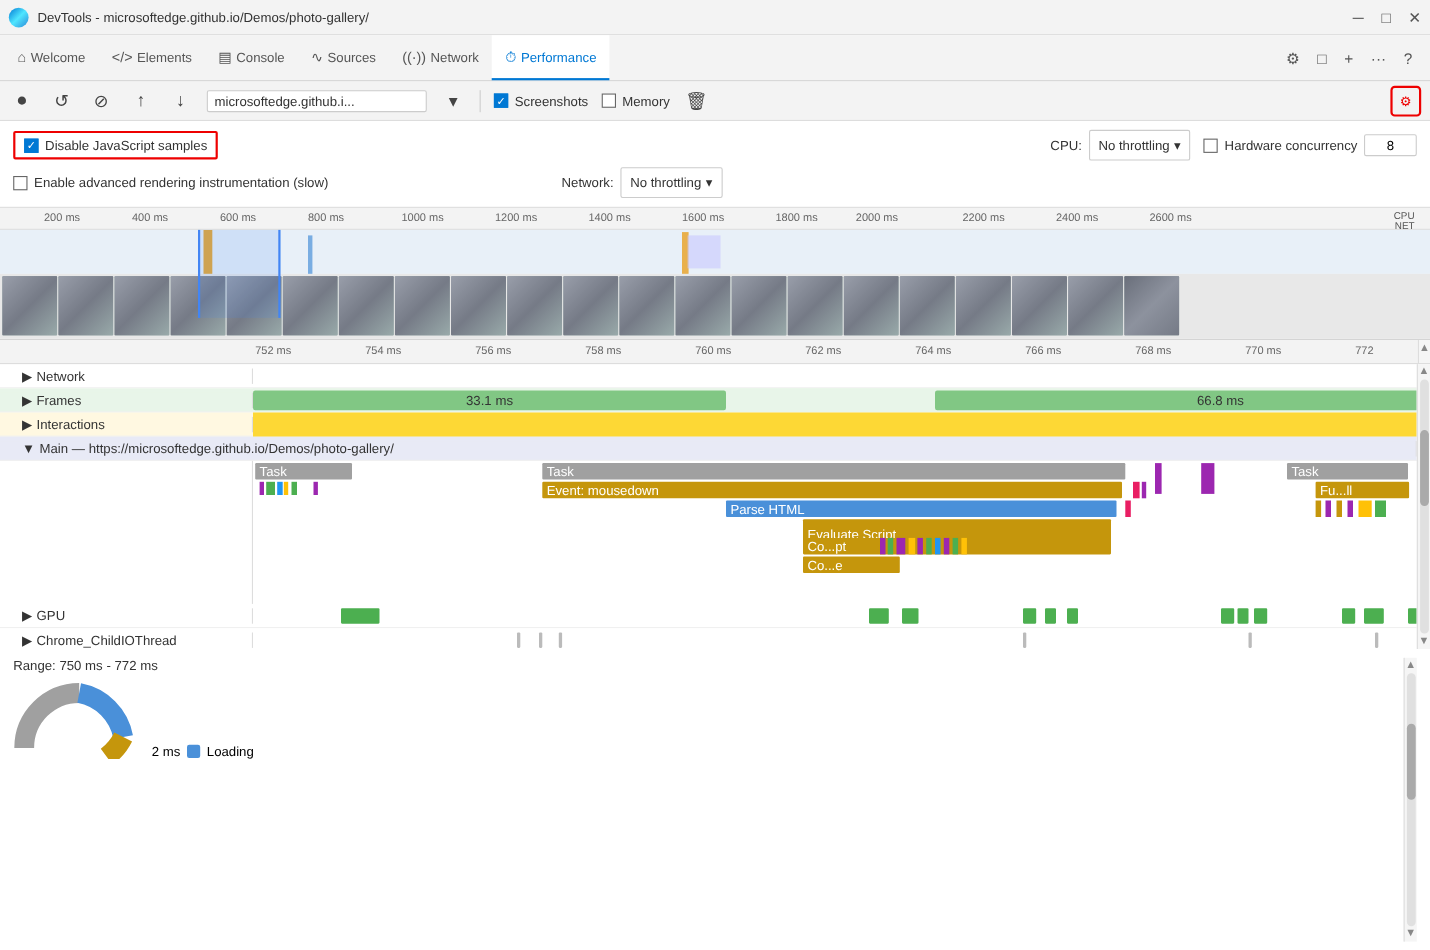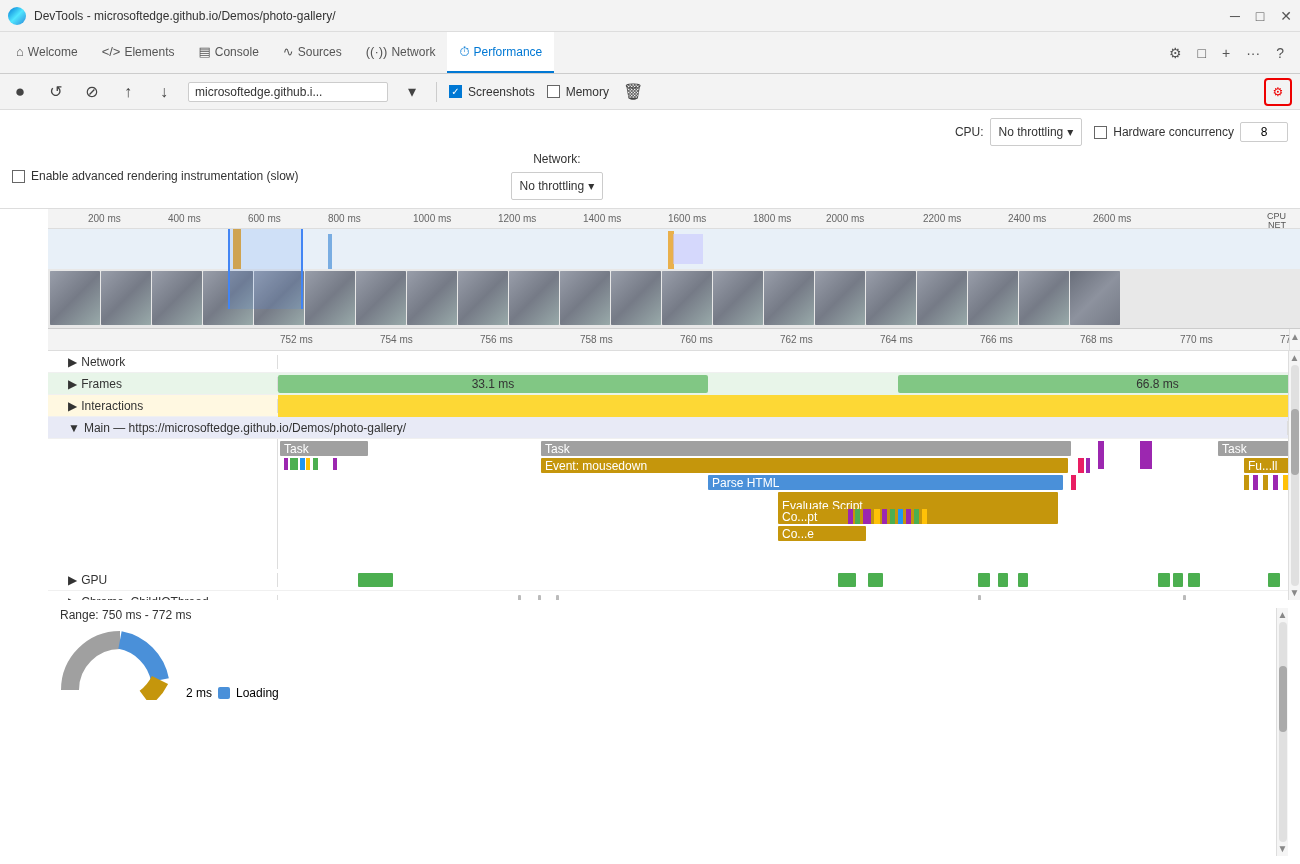--- a/index.html
+++ b/index.html
@@ -250,21 +250,20 @@
       display: flex;
       flex-direction: column;
       height: calc(864px - 32px);
     }
     .perf-area {
       flex: 1;
       display: flex;
       flex-direction: column;
       overflow: hidden;
       position: relative;
-      padding-left: 48px;
     }
     .flame-area {
       flex: 1;
       overflow: hidden;
       position: relative;
       display: flex;
     }
     .flame-inner {
       flex: 1;
       overflow: hidden;
@@ -369,39 +368,43 @@
       <label>Memory</label>
     </div>
     <span class="toolbar-btn">🗑</span>
     <div class="settings-btn-red">
       <span>⚙</span>
     </div>
   </div>
 
   <div class="settings-panel">
     <div class="settings-row">
+      <div class="settings-checkbox-box">
+        <div class="checkbox-custom checked"></div>
+        <span class="settings-label">Disable JavaScript samples</span>
+      </div>
       <div class="cpu-group">
         <span class="settings-label">CPU:</span>
         <div class="dropdown-btn">
           <span>No throttling</span>
           <span>▾</span>
         </div>
       </div>
       <div class="hw-group">
         <div class="checkbox-custom"></div>
         <span class="settings-label">Hardware concurrency</span>
         <input class="hw-input" type="text" value="8" style="">
       </div>
     </div>
     <div class="settings-row">
       <div class="toolbar-checkbox-group">
         <div class="checkbox-custom"></div>
         <span class="settings-label">Enable advanced rendering instrumentation (slow)</span>
       </div>
-      <div class="network-group" style="margin-left: 200px; flex-direction: column;">
+      <div class="network-group" style="margin-left: 200px;">
         <span class="settings-label">Network:</span>
         <div class="dropdown-btn">
           <span>No throttling</span>
           <span>▾</span>
         </div>
       </div>
     </div>
   </div>
 
   <div class="perf-area">

